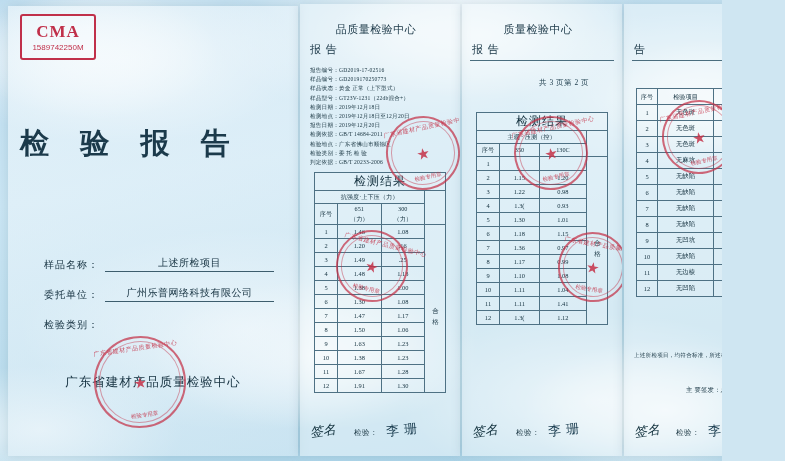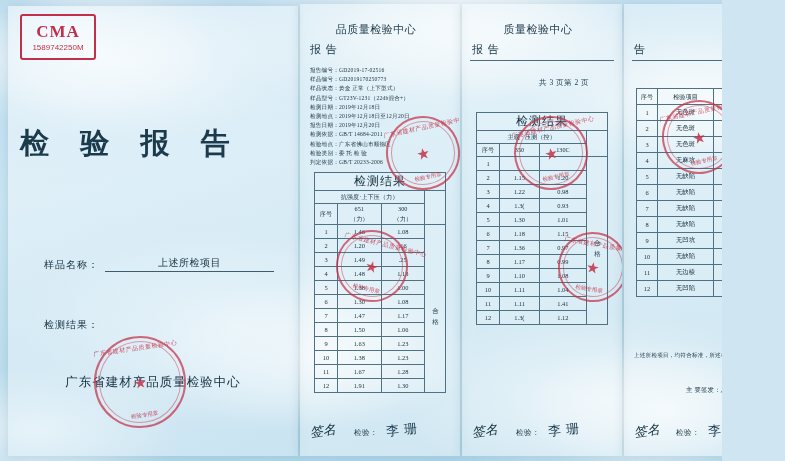--- a/index.html
+++ b/index.html
@@ -344,22 +344,26 @@
       <div class="cma-text">CMA</div>
       <div class="cma-num">1589742250M</div>
     </div>
 
     <div id="cover-title">检 验 报 告</div>
 
     <div class="cover-field" id="cf-2">
       <span class="fl">样品名称：</span>
       <span class="fv">上述所检项目</span>
     </div>
+    <div class="cover-field" id="cf-3">
+      <span class="fl">委托单位：</span>
+      <span class="fv">广州乐普网络科技有限公司</span>
+    </div>
     <div class="cover-field" id="cf-4">
-      <span class="fl">检测结果：</span>
+      <span class="fl">检验类别：</span>
     </div>
 
     <div id="cover-issuer">广东省建材产品质量检验中心</div>
 
     <div class="seal" id="seal-cover">
       <span class="seal-ring"></span>
       <span class="seal-arc">广东省建材产品质量检验中心</span>
       <span class="seal-star">★</span>
       <span class="seal-bottom">检验专用章</span>
     </div>

